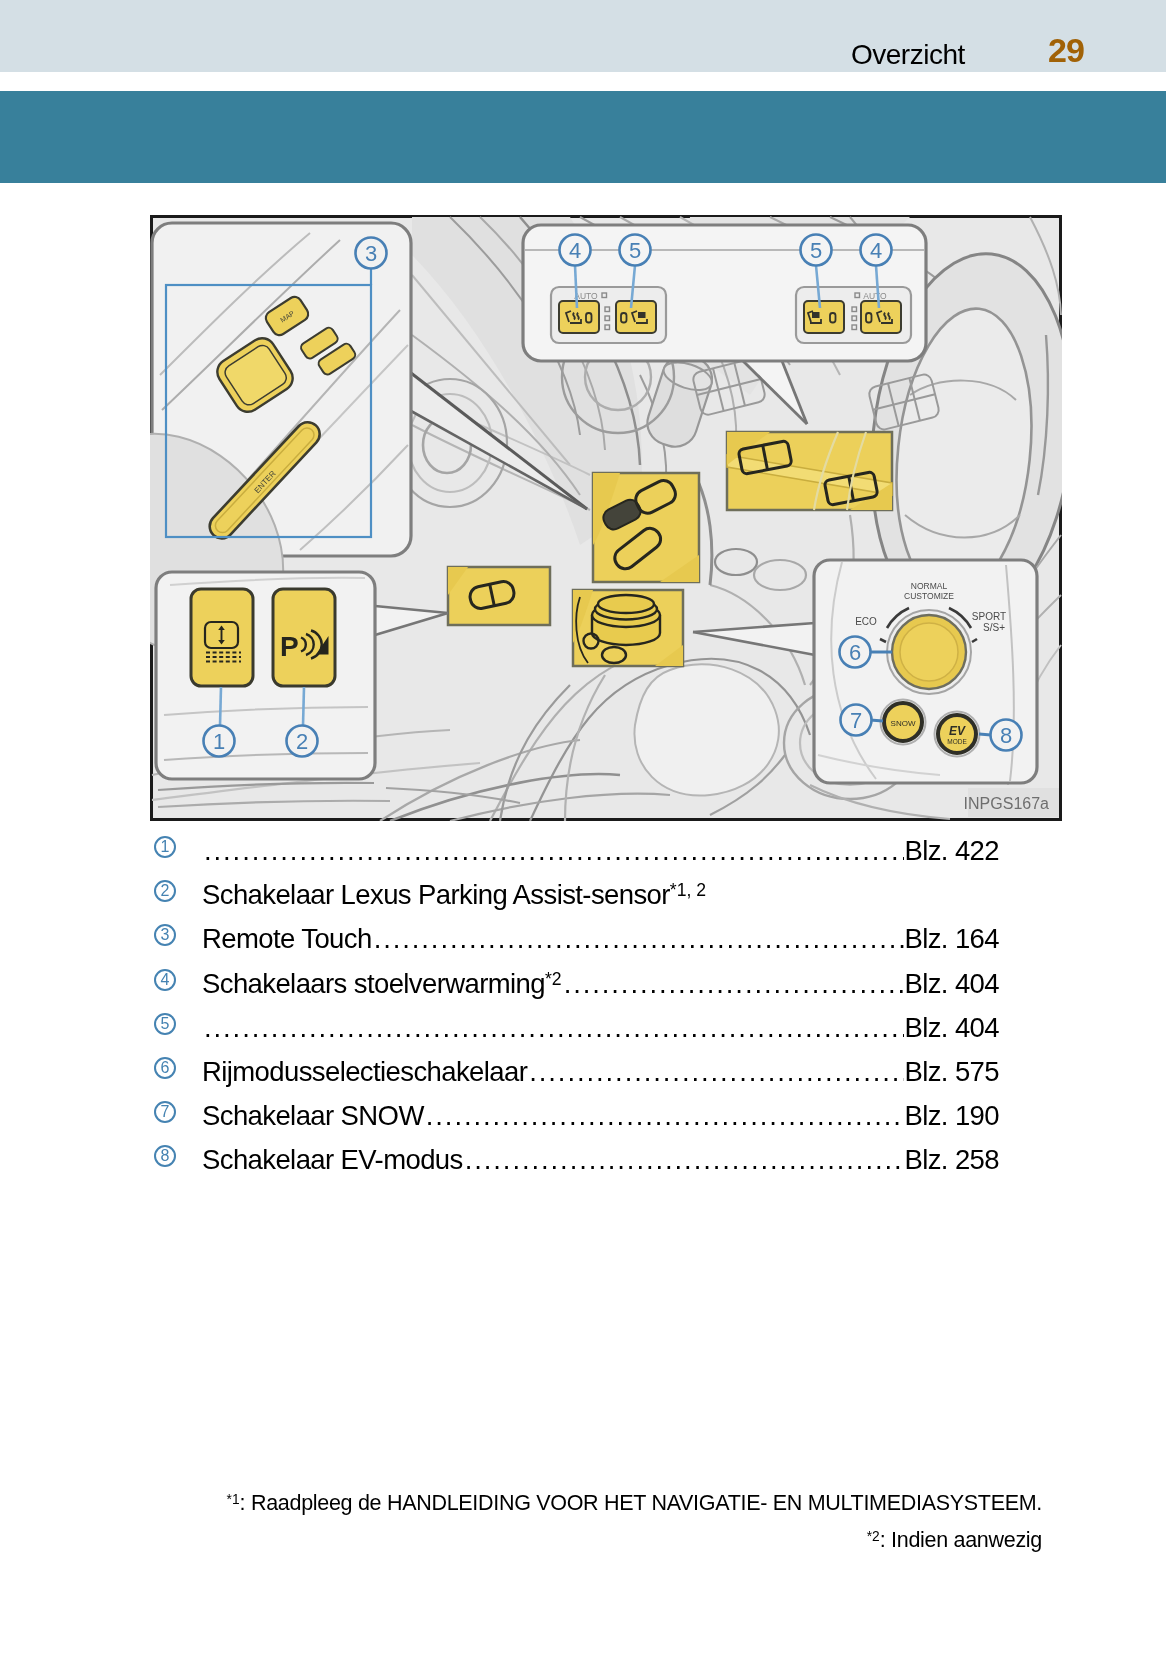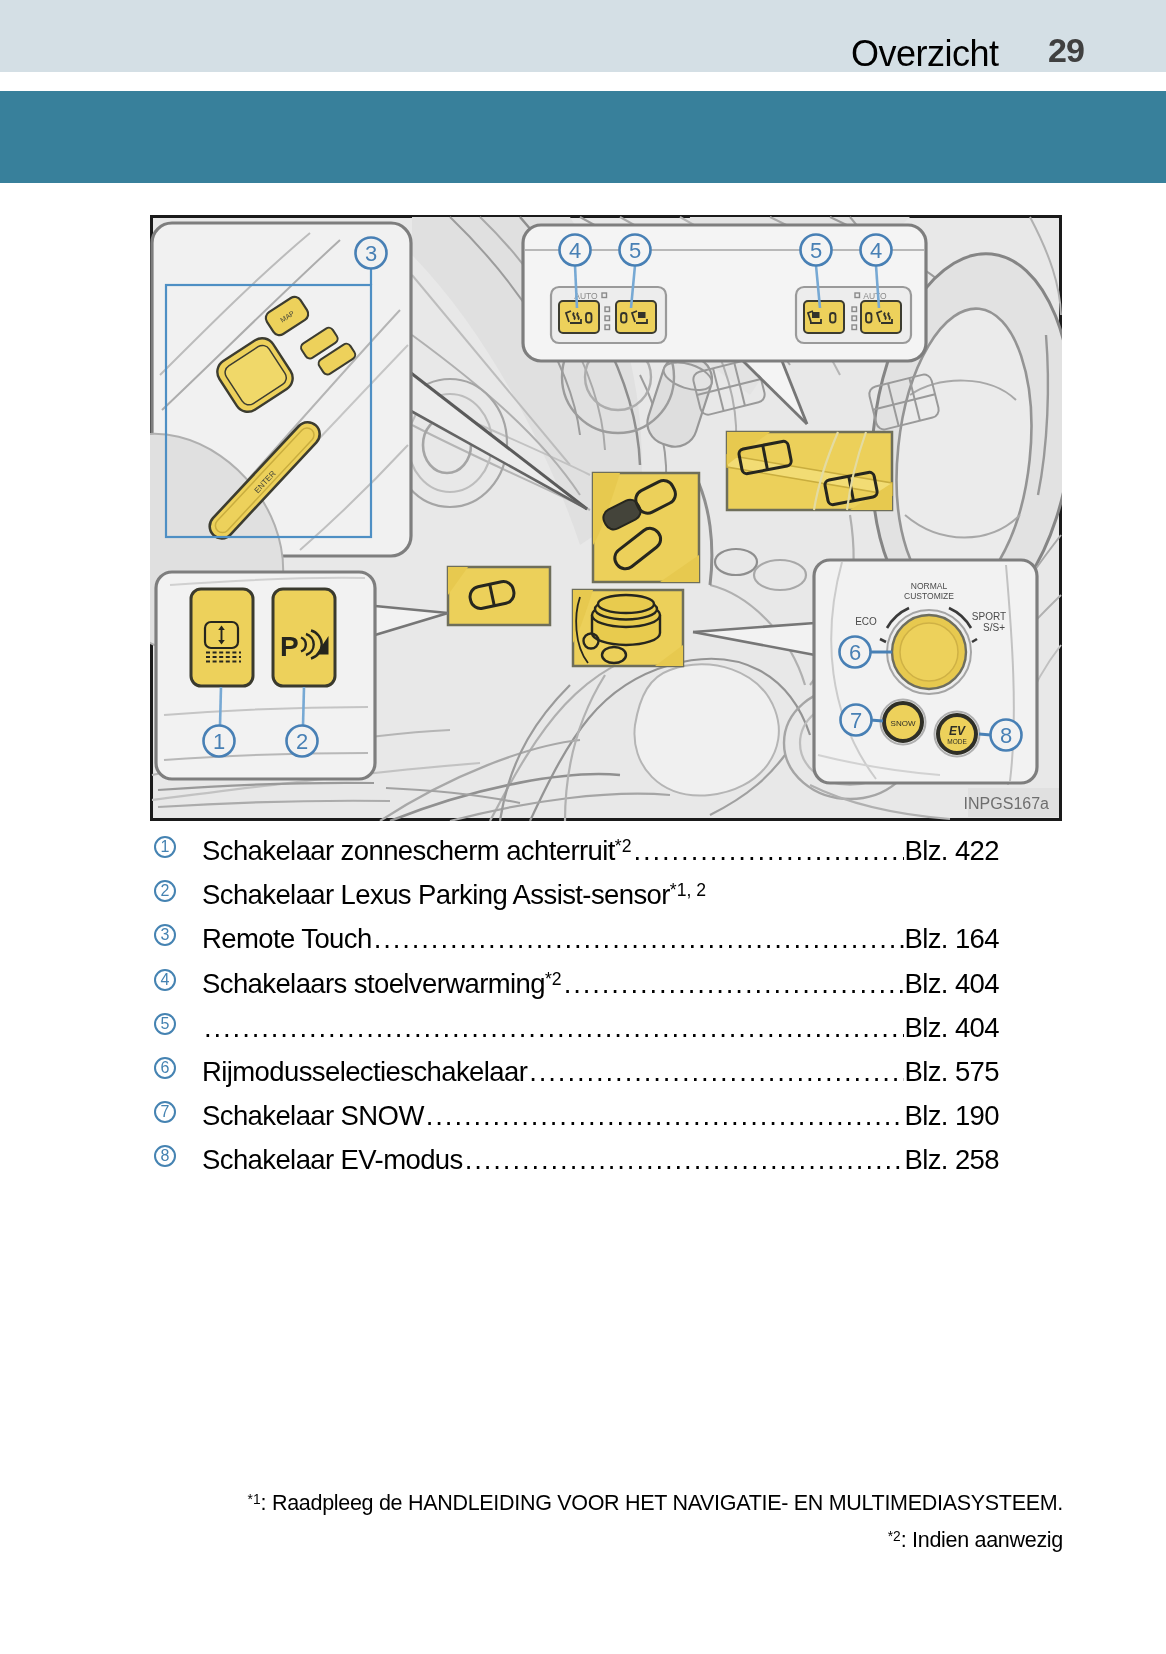--- a/index.html
+++ b/index.html
@@ -1,30 +1,30 @@
 <!DOCTYPE html>
 <html><head>
 <meta charset="utf-8">
 <style>
   html,body{margin:0;padding:0;}
   body{width:1166px;height:1654px;background:#ffffff;font-family:"Liberation Sans",sans-serif;}
   .page{position:relative;width:1166px;height:1654px;overflow:hidden;}
   .hdrband{position:absolute;left:0;top:0;width:1166px;height:72px;background:#d4dfe5;}
-  .hdrtitle{position:absolute;top:33px;left:851px;width:110px;font-size:36px;letter-spacing:-0.5px;color:#000;}
-  .hdrnum{position:absolute;top:31px;left:1048px;width:50px;font-size:34px;font-weight:bold;letter-spacing:-1px;color:#404040;}
+  .hdrtitle{position:absolute;top:39px;left:851px;width:110px;font-size:28px;letter-spacing:-0.5px;color:#000;}
+  .hdrnum{position:absolute;top:31px;left:1048px;width:50px;font-size:34px;font-weight:bold;letter-spacing:-1px;color:#a16207;}
   .teal{position:absolute;left:0;top:91px;width:1166px;height:92px;background:#38809b;}
   .list{position:absolute;left:154px;top:825px;width:845px;}
   .row{display:flex;align-items:baseline;height:44.2px;font-size:27.5px;letter-spacing:-0.6px;color:#000;}
   .num{align-self:center;flex:0 0 auto;width:18px;height:18px;margin-right:26px;border:2.1px solid #4583b2;border-radius:50%;color:#4583b2;font-size:16px;letter-spacing:0;line-height:18.5px;text-align:center;}
   .txt{white-space:nowrap;position:relative;top:10px;}
   .dots,.pg{position:relative;top:10px;}
   sup{font-size:64%;vertical-align:baseline;position:relative;top:-0.45em;letter-spacing:0;}
   .dots{flex:1 1 auto;overflow:hidden;white-space:nowrap;letter-spacing:1.9px;margin-left:2px;}
   .pg{white-space:nowrap;flex:0 0 auto;}
-  .fn{position:absolute;right:103px;top:1486px;text-align:right;font-size:21.5px;letter-spacing:-0.3px;color:#000;line-height:34px;}
+  .fn{position:absolute;right:124px;top:1486px;text-align:right;font-size:21.5px;letter-spacing:-0.3px;color:#000;line-height:34px;}
 </style>
 </head>
 <body>
 <div class="page">
 
   <div class="hdrband"></div>
 
   <div class="hdrtitle">Overzicht</div>
 
   <div class="hdrnum">29</div>
@@ -435,21 +435,20 @@
     </g>
 
     <rect x="818" y="573" width="91" height="29" fill="#e0e0e0"></rect>
     <text x="899" y="594" font-size="16" text-anchor="end" fill="#6e6e6e">INPGS167a</text>
   </svg>
 
   <div class="list">
 
     <div class="row">
         <span class="num">1</span>
-        <span class="txt">Schakelaar zonnescherm achterruit<sup>*2</sup></span>
         <span class="dots">......................................................................................</span>
         <span class="pg">Blz. 422</span>
       </div>
 
     <div class="row">
         <span class="num">2</span>
         <span class="txt">Schakelaar Lexus Parking Assist-sensor<sup>*1, 2</sup></span>
       </div>
 
     <div class="row">

